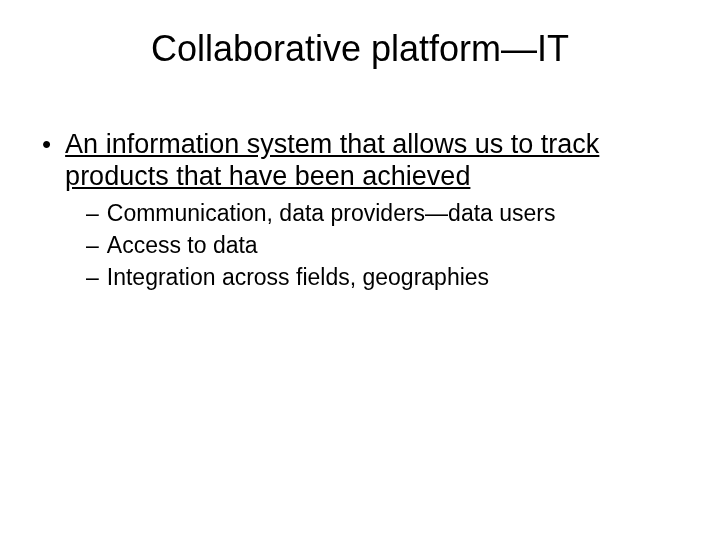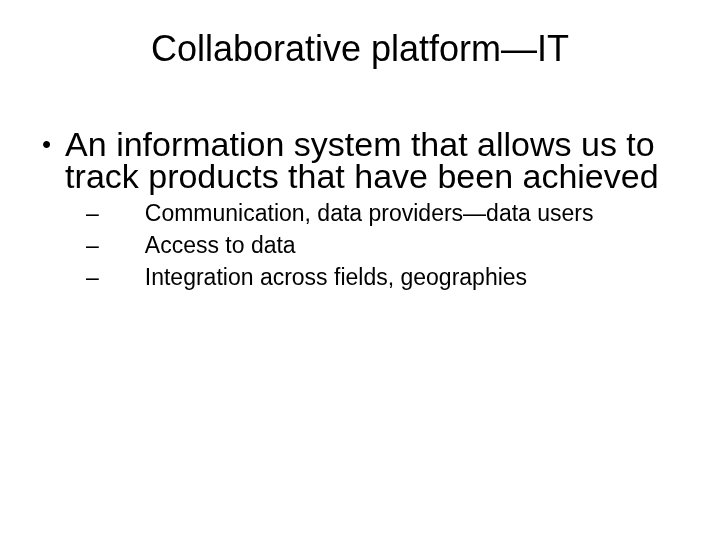--- a/index.html
+++ b/index.html
@@ -35,41 +35,41 @@
       align-items: flex-start;
       margin-bottom: 6px;
     }
     .bullet-dot {
       font-size: 26px;
       line-height: 32px;
       margin-right: 14px;
       margin-left: 4px;
     }
     .bullet-text {
-      font-size: 34px;
+      font-size: 27px;
       line-height: 32px;
+      text-decoration: underline;
     }
     .sub-list {
       padding-left: 48px;
       margin-top: 2px;
     }
     .sub-item {
       display: flex;
       align-items: flex-start;
       margin-bottom: 2px;
     }
     .sub-dash {
       font-size: 23px;
       line-height: 30px;
       margin-right: 8px;
     }
     .sub-text {
       font-size: 23px;
       line-height: 30px;
-      margin-left: 38px;
     }
   </style>
 </head>
 <body>
 
 <div class="slide">
   <h1 class="title">Collaborative platform—IT</h1>
 
   <div class="content">
     <div class="bullet-item">

